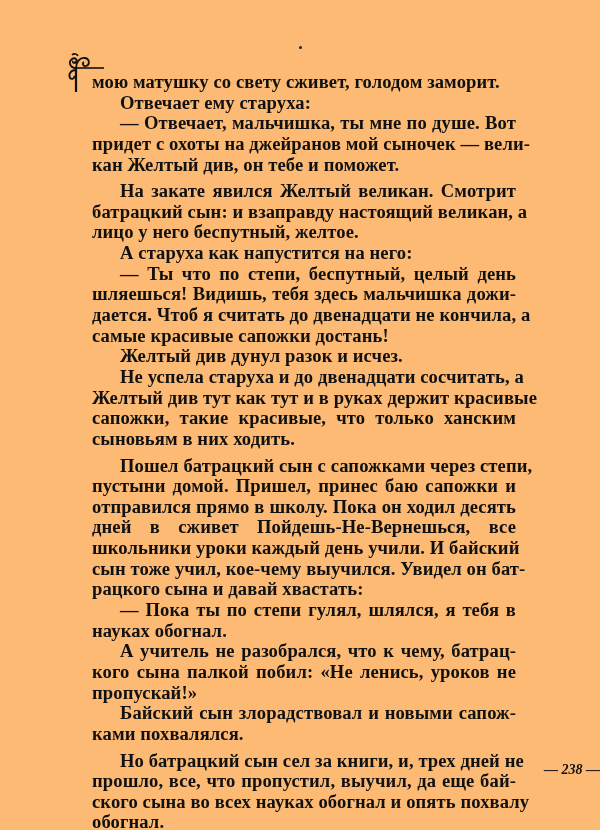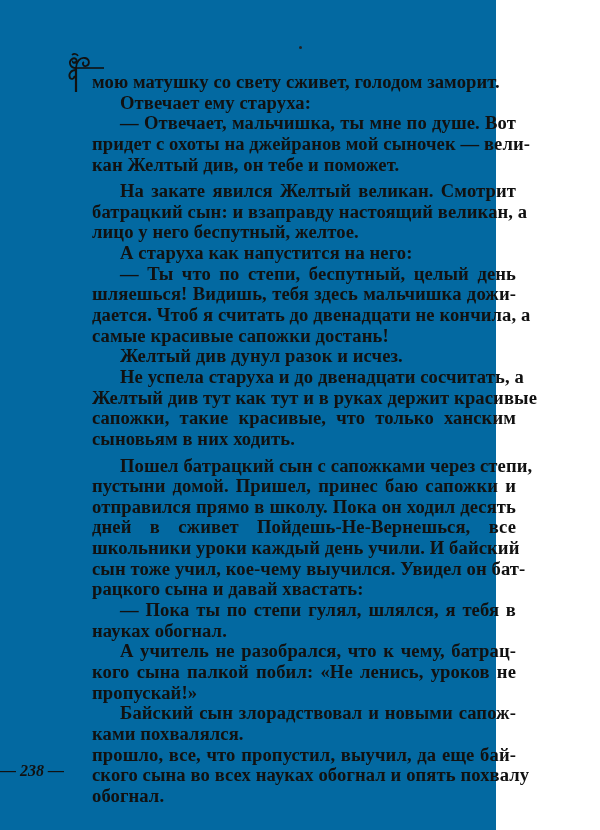--- a/index.html
+++ b/index.html
@@ -1,33 +1,33 @@
 <!DOCTYPE html>
 <html><head>
 <meta charset="utf-8">
 <style>
   html, body { margin:0; padding:0; background:#fff; }
   body { width:600px; height:830px; position:relative; overflow:hidden; }
-  .page { position:absolute; left:0; top:0; width:496px; height:830px; background:#0369a1; }
+  .page { position:absolute; left:0; top:0; width:600px; height:830px; background:#fdba74; }
   .dot { position:absolute; left:299px; top:46px; width:3px; height:3px; background:#222; border-radius:50%; }
   .ornament { position:absolute; left:66px; top:52px; width:40px; height:44px; }
   .text {
     position:absolute; left:92px; top:72px; width:424px;
     font-family:"Liberation Serif", "DejaVu Serif", serif;
     font-size:18.6px; line-height:20.65px; color:#111;
     font-weight:bold; letter-spacing:0.1px;
   }
   .line { display:block; white-space:nowrap; text-align:justify; text-align-last:justify; height:20.65px; }
   .line.last { text-align-last:left; }
   .line.indent { padding-left:28px; }
   .line.gap { margin-top:6px; }
   .pagenum {
-    position:absolute; left:0; width:600px; top:762px; text-align:left;
+    position:absolute; left:0; width:600px; top:762px; text-align:right;
     font-family:"Liberation Serif", "DejaVu Serif", serif; font-style:italic; font-weight:bold;
-    font-size:16px; color:#111;
+    font-size:14px; color:#111;
   }
 </style>
 </head>
 <body>
 
 <div class="page">
   <div class="dot"></div>
   <svg class="ornament" viewBox="0 0 40 44">
     <path d="M10 40 L10 16" stroke="#111" stroke-width="2.2" fill="none"></path>
     <path d="M10 16 L38 16" stroke="#111" stroke-width="1.6" fill="none"></path>
@@ -63,19 +63,20 @@
       <span class="line">школьники уроки каждый день учили. И байский</span>
       <span class="line">сын тоже учил, кое-чему выучился. Увидел он бат-</span>
       <span class="line last">рацкого сына и давай хвастать:</span>
       <span class="line indent">— Пока ты по степи гулял, шлялся, я тебя в</span>
       <span class="line last">науках обогнал.</span>
       <span class="line indent">А учитель не разобрался, что к чему, батрац-</span>
       <span class="line">кого сына палкой побил: «Не ленись, уроков не</span>
       <span class="line last">пропускай!»</span>
       <span class="line indent">Байский сын злорадствовал и новыми сапож-</span>
       <span class="line last">ками похвалялся.</span>
+      <span class="line indent gap">Но батрацкий сын сел за книги, и, трех дней не</span>
       <span class="line">прошло, все, что пропустил, выучил, да еще бай-</span>
       <span class="line">ского сына во всех науках обогнал и опять похвалу</span>
       <span class="line last">обогнал.</span>
     </div>
 
   <div class="pagenum">— 238 —</div>
 </div>
 
 </body></html>

